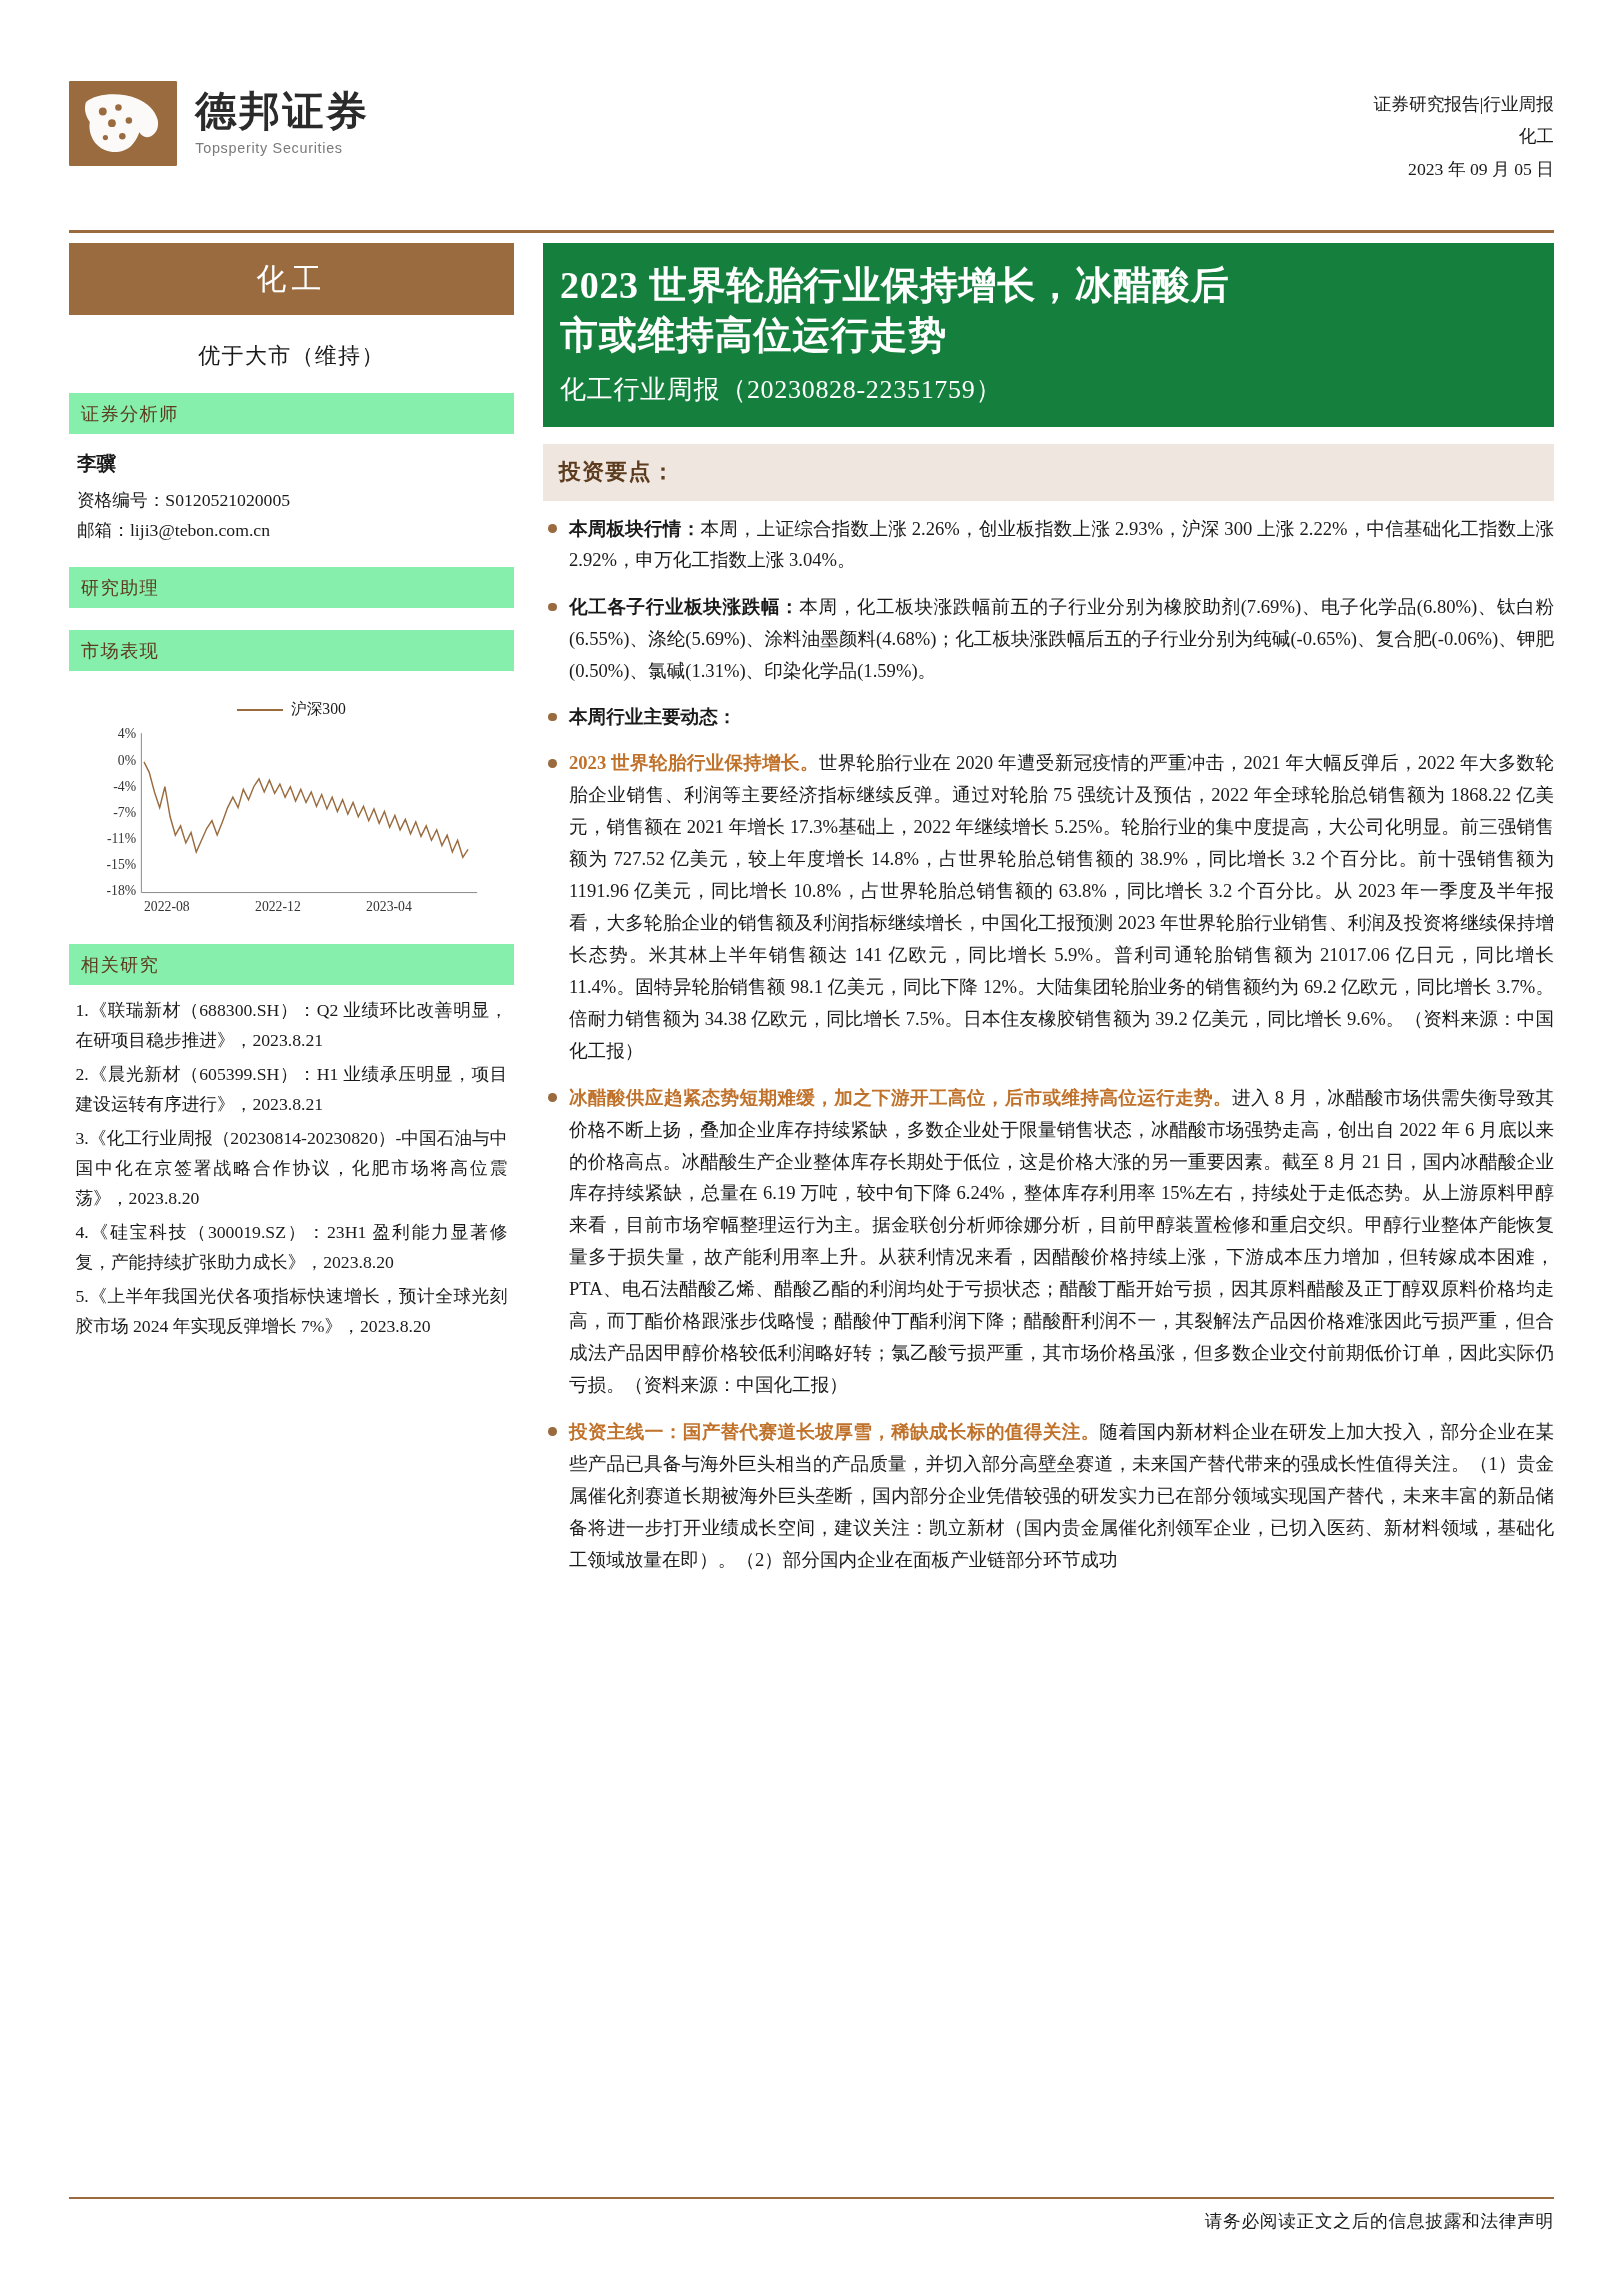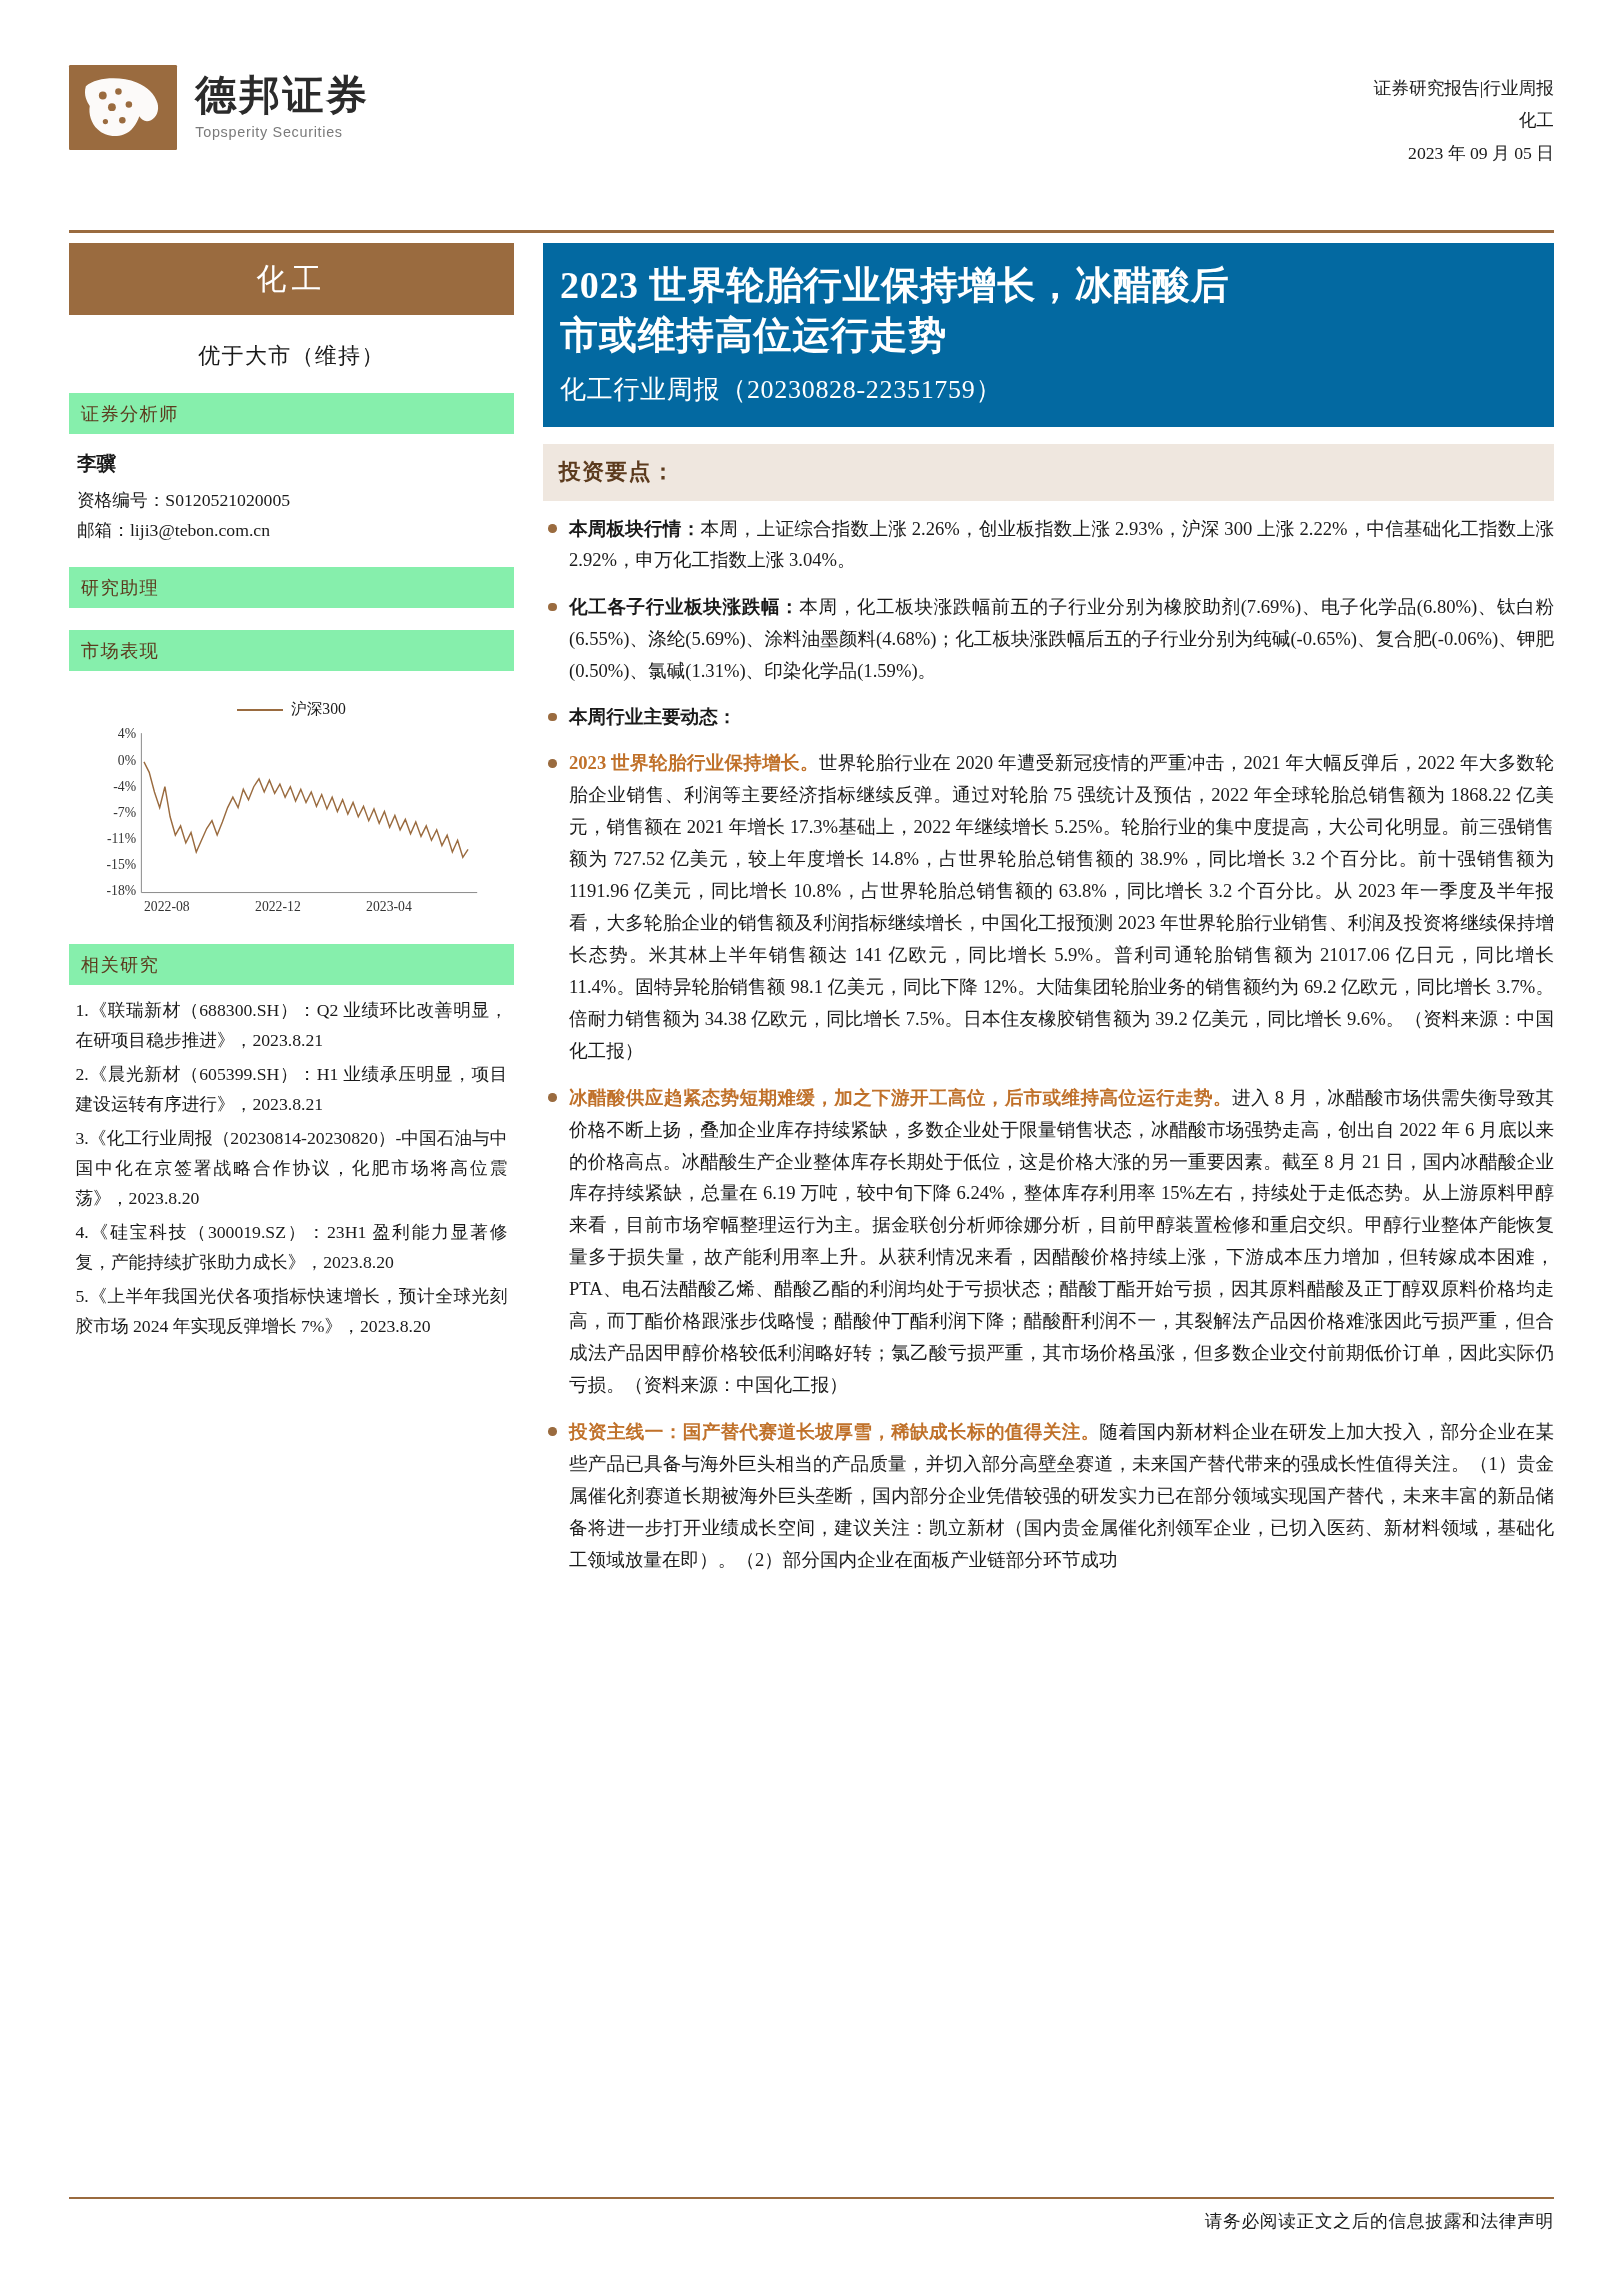--- a/index.html
+++ b/index.html
@@ -6,21 +6,21 @@
   body{
     width:1623px;height:2295px;
     background:#ffffff;
     font-family:"Liberation Serif", serif;
     color:#1a1a1a;
     -webkit-font-smoothing:antialiased;
   }
   .page{position:relative;width:1623px;height:2295px;box-sizing:border-box;padding:0;}
 
   
-  .header{position:absolute;left:69px;top:65px;width:1485px;height:144px;}
+  .header{position:absolute;left:69px;top:81px;width:1485px;height:144px;}
   .logo-wrap{position:absolute;left:0;top:0;display:flex;align-items:center;gap:18.3px;}
   .logo-mark{width:108px;height:85px;background:#9a6b3f;position:relative;border-radius:1.3px;overflow:hidden;}
   .logo-mark .leopard{position:absolute;left:5.2px;top:6.5px;width:98px;height:73px;}
   .logo-text .cn{font-family:"Liberation Sans",sans-serif;font-weight:bold;font-size:41px;color:#2b2b2b;letter-spacing:2.6px;line-height:1;}
   .logo-text .en{font-family:"Liberation Sans",sans-serif;font-size:14.4px;color:#7a7a7a;letter-spacing:0.7px;margin-top:7.9px;}
   .header-right{position:absolute;right:0;top:6.5px;text-align:right;font-size:17.7px;line-height:1.85;color:#1a1a1a;}
   .hr-main{position:absolute;left:69px;top:230px;width:1485px;height:3.3px;background:#9a6b3f;}
 
   
   .leftcol{position:absolute;left:69px;top:243px;width:445px;}
@@ -30,21 +30,21 @@
   .blk{padding:6.5px 7.9px 0 7.9px;font-size:17.7px;line-height:1.72;}
   .blk .nm{font-weight:bold;font-size:19.6px;display:block;margin:6.5px 0 3.9px 0;}
   .chart-box{margin-top:28px;padding:0 3.9px;}
   .legend{display:flex;align-items:center;justify-content:center;gap:7.9px;font-size:15.7px;margin-bottom:3.9px;}
   .legend .ln{display:inline-block;width:46px;height:2.6px;background:#9a6b3f;}
   .related{padding:9.2px 6.5px 0 6.5px;font-size:17.7px;line-height:1.7;text-align:justify;}
   .related p{margin:0 0 3.9px 0;}
 
   
   .rightcol{position:absolute;left:543px;top:243px;width:1011px;}
-  .title-box{background:#0369a1;color:#fff;padding:17px 17px 19.6px 17px;}
+  .title-box{background:#15803d;color:#fff;padding:17px 17px 19.6px 17px;}
   .title-box h1{margin:0;font-size:38px;line-height:1.32;font-weight:bold;letter-spacing:0.7px;}
   .subtitle{margin-top:11.8px;font-size:26px;letter-spacing:0.7px;}
   .points-band{margin-top:17px;background:#efe7df;height:57px;display:flex;align-items:center;padding-left:15.7px;font-size:22px;font-weight:bold;color:#5c3b1e;letter-spacing:1.3px;}
   .body{margin-top:11.8px;font-size:18.6px;line-height:1.72;text-align:justify;}
   ul.bullets{list-style:none;margin:0;padding:0;}
   ul.bullets > li{position:relative;padding-left:26px;margin-bottom:14.4px;}
   ul.bullets > li:before{content:"";position:absolute;left:5.2px;top:11.8px;width:8.5px;height:8.5px;border-radius:50%;background:#9a6b3f;}
   .b{font-weight:bold;}
   .acc{color:#c0712a;font-weight:bold;}
 

